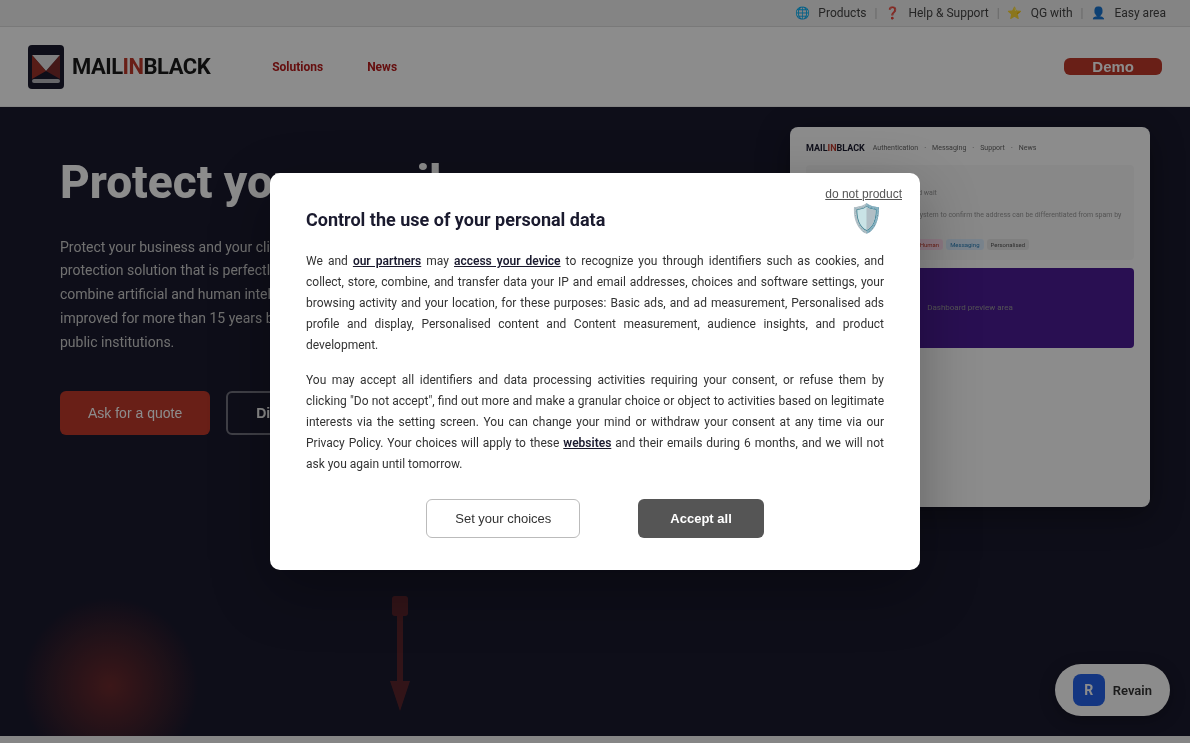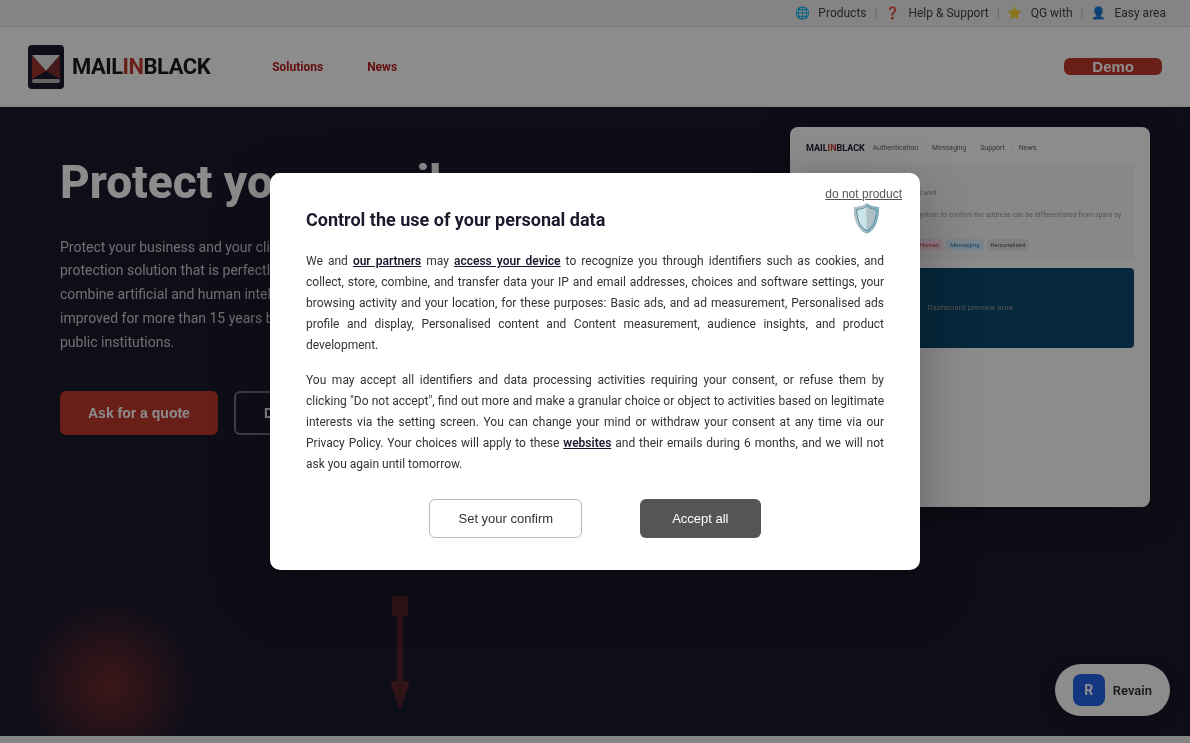--- a/index.html
+++ b/index.html
@@ -124,21 +124,21 @@
       display: flex;
       gap: 16px;
     }
     .btn-primary {
       background: #c0392b;
       color: #fff;
       border: none;
       border-radius: 6px;
       padding: 12px 28px;
       font-size: 14px;
-      font-weight: 700;
+      font-weight: 400;
       cursor: pointer;
     }
     .btn-secondary {
       background: transparent;
       color: #fff;
       border: 2px solid rgba(255,255,255,0.4);
       border-radius: 6px;
       padding: 12px 28px;
       font-size: 14px;
       font-weight: 600;
@@ -341,21 +341,21 @@
       font-weight: 500;
       cursor: pointer;
     }
     .btn-accept-all {
       background: #555;
       color: #fff;
       border: none;
       border-radius: 6px;
       padding: 11px 32px;
       font-size: 13px;
-      font-weight: 400;
+      font-weight: 700;
       cursor: pointer;
       margin-left: 42px;
     }
   </style>
 </head>
 <body>
 
 <div class="utility-bar">
   <span>🌐</span>
   <a href="#">Products</a>
@@ -426,21 +426,21 @@
         </div>
         <div class="screen-tags">
           <span class="screen-tag">Expertise</span>
           <span class="screen-tag blue">Easy</span>
           <span class="screen-tag">Experience</span>
           <span class="screen-tag red">Human</span>
           <span class="screen-tag blue">Messaging</span>
           <span class="screen-tag">Personalised</span>
         </div>
       </div>
-      <div style="background:#0c4a6e; height:80px; border-radius:4px; display:flex; align-items:center; justify-content:center; font-size:8px; color:#999;">
+      <div style="background:#4c1d95; height:80px; border-radius:4px; display:flex; align-items:center; justify-content:center; font-size:8px; color:#999;">
         Dashboard preview area
       </div>
     </div>
   </div>
 
   <div class="blob-red"></div>
 
   <svg class="blob-pen" viewBox="0 0 100 120">
     <line x1="50" y1="0" x2="50" y2="100" stroke="#c0392b" stroke-width="6" stroke-linecap="round"></line>
     <polygon points="40,85 60,85 50,115" fill="#c0392b"></polygon>
@@ -464,17 +464,17 @@
     <div class="modal-body">
       <p>
         We and <a href="#">our partners</a> may <a href="#">access your device</a> to recognize you through identifiers such as cookies, and collect, store, combine, and transfer data your IP and email addresses, choices and software settings, your browsing activity and your location, for these purposes: Basic ads, and ad measurement, Personalised ads profile and display, Personalised content and Content measurement, audience insights, and product development.
       </p>
       <p>
         You may accept all identifiers and data processing activities requiring your consent, or refuse them by clicking "Do not accept", find out more and make a granular choice or object to activities based on legitimate interests via the setting screen. You can change your mind or withdraw your consent at any time via our Privacy Policy. Your choices will apply to these <a href="#">websites</a> and their emails during 6 months, and we will not ask you again until tomorrow.
       </p>
     </div>
 
     <div class="modal-buttons">
-      <button class="btn-set-choices">Set your confirm</button>
+      <button class="btn-set-choices">Set your choices</button>
       <button class="btn-accept-all">Accept all</button>
     </div>
   </div>
 </div>
 
 </body></html>

